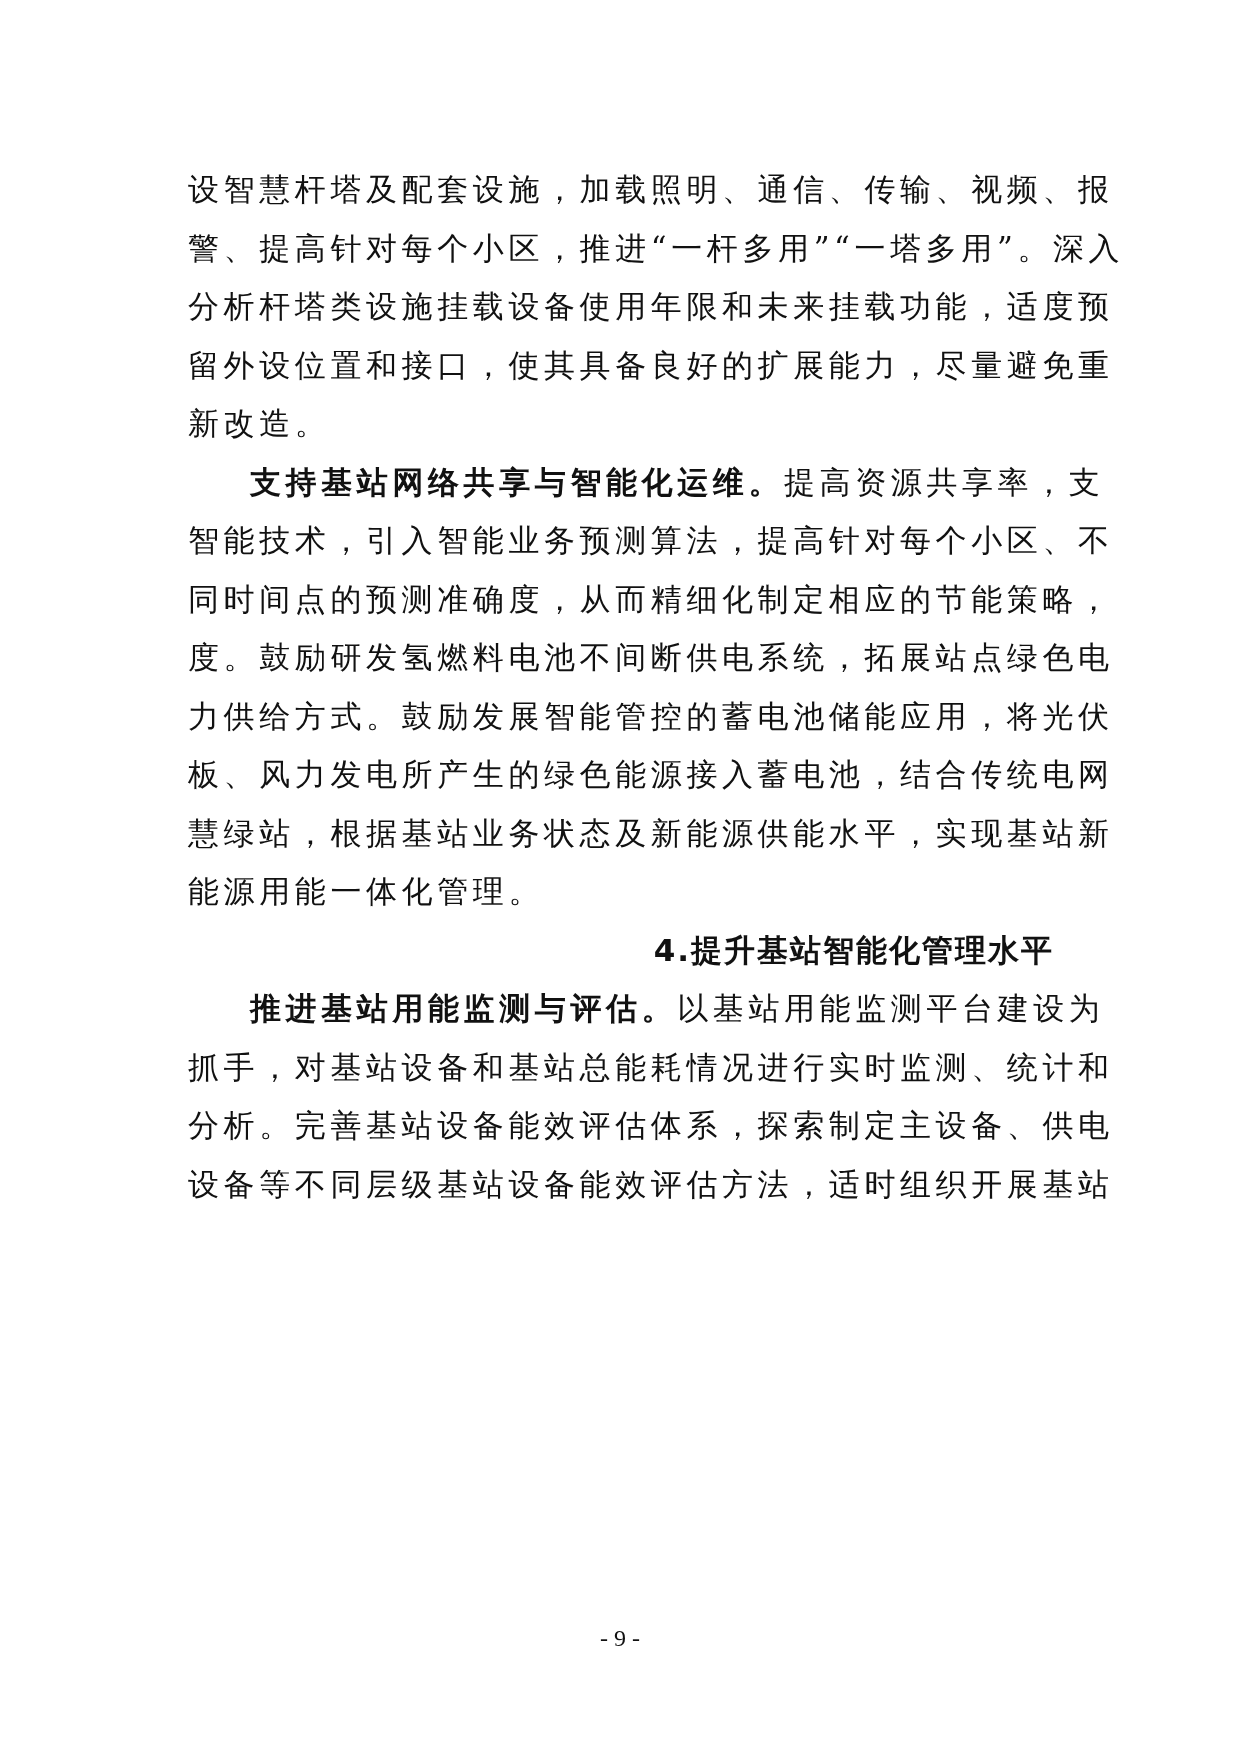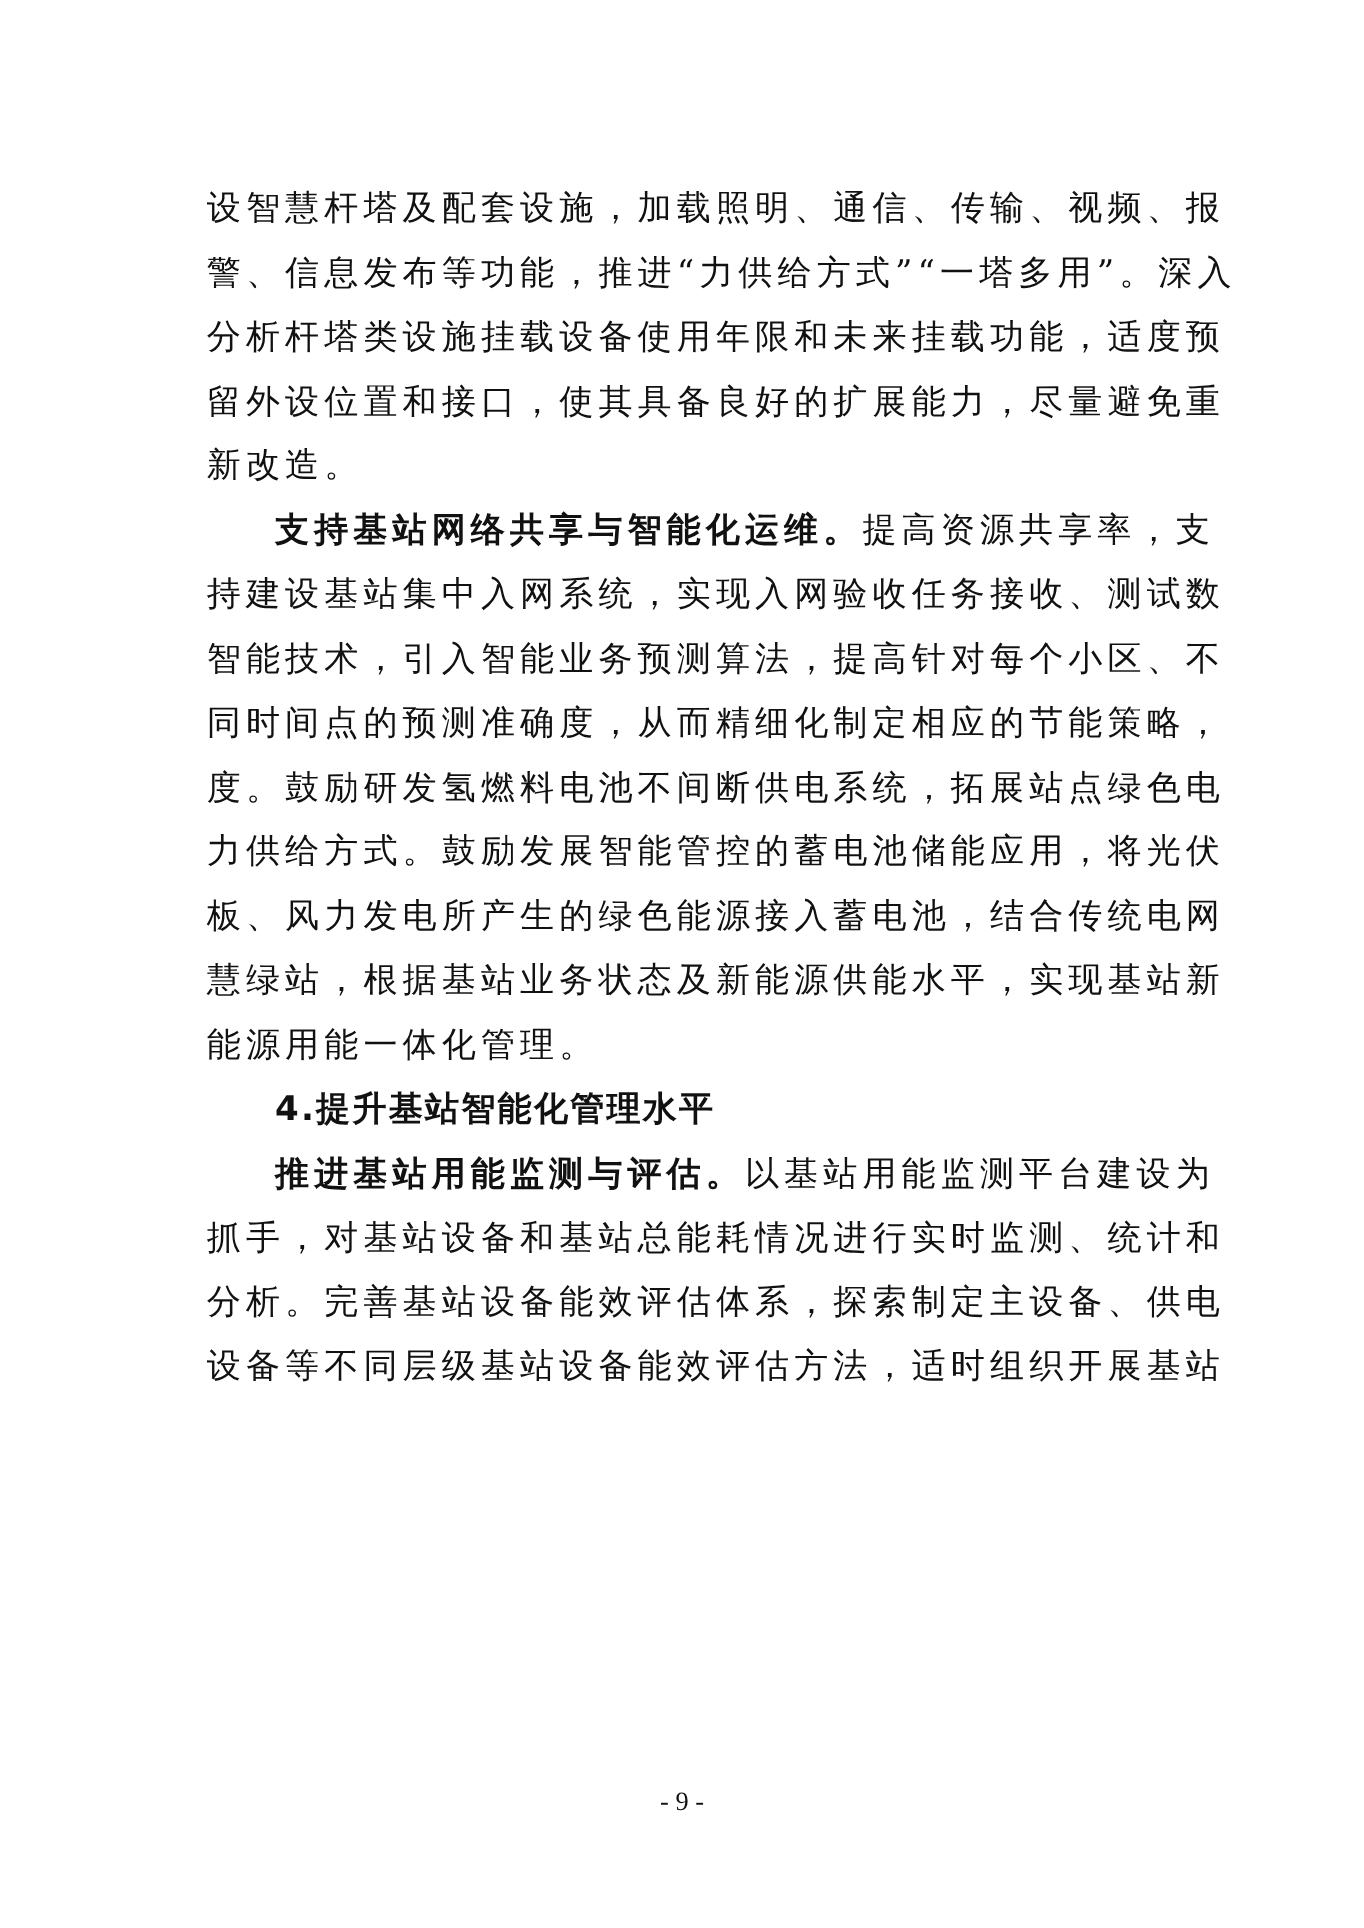--- a/index.html
+++ b/index.html
@@ -22,21 +22,21 @@
       width: 866px;
     }
     .line {
       height: 58.5px;
       line-height: 58.5px;
       font-size: 31px;
       white-space: nowrap;
       letter-spacing: 4.6px;
       overflow: visible;
     }
-    .indent { padding-left: 62px; }
+    .indent { padding-left: 62px; text-align: right; }
     .bold { font-weight: bold; }
     .heading {
       font-family: "DejaVu Sans", "Liberation Sans", sans-serif;
       font-weight: bold;
       letter-spacing: 2px;
     }
     .footer {
       position: absolute;
       left: 0;
       width: 1240px;
@@ -46,29 +46,28 @@
       font-family: "Liberation Serif", serif;
       color: #111;
     }
   </style>
 </head>
 <body>
 
 <div class="page">
 
   <div class="line">设智慧杆塔及配套设施，加载照明、通信、传输、视频、报</div>
-  <div class="line">警、信息发布等功能，推进“力供给方式”“一塔多用”。深入</div>
+  <div class="line">警、提高针对每个小区，推进“一杆多用”“一塔多用”。深入</div>
   <div class="line">分析杆塔类设施挂载设备使用年限和未来挂载功能，适度预</div>
   <div class="line">留外设位置和接口，使其具备良好的扩展能力，尽量避免重</div>
   <div class="line">新改造。</div>
 
   <div class="line indent">
     <span class="bold">支持基站网络共享与智能化运维。</span><span>提高资源共享率，支</span>
   </div>
-  <div class="line">持建设基站集中入网系统，实现入网验收任务接收、测试数</div>
   <div class="line">智能技术，引入智能业务预测算法，提高针对每个小区、不</div>
   <div class="line">同时间点的预测准确度，从而精细化制定相应的节能策略，</div>
 
 
   <div class="line">度。鼓励研发氢燃料电池不间断供电系统，拓展站点绿色电</div>
   <div class="line">力供给方式。鼓励发展智能管控的蓄电池储能应用，将光伏</div>
   <div class="line">板、风力发电所产生的绿色能源接入蓄电池，结合传统电网</div>
   <div class="line">慧绿站，根据基站业务状态及新能源供能水平，实现基站新</div>
   <div class="line">能源用能一体化管理。</div>
 

